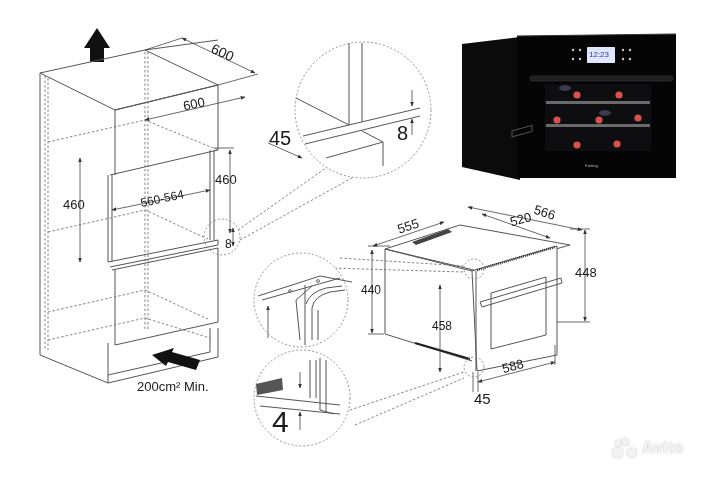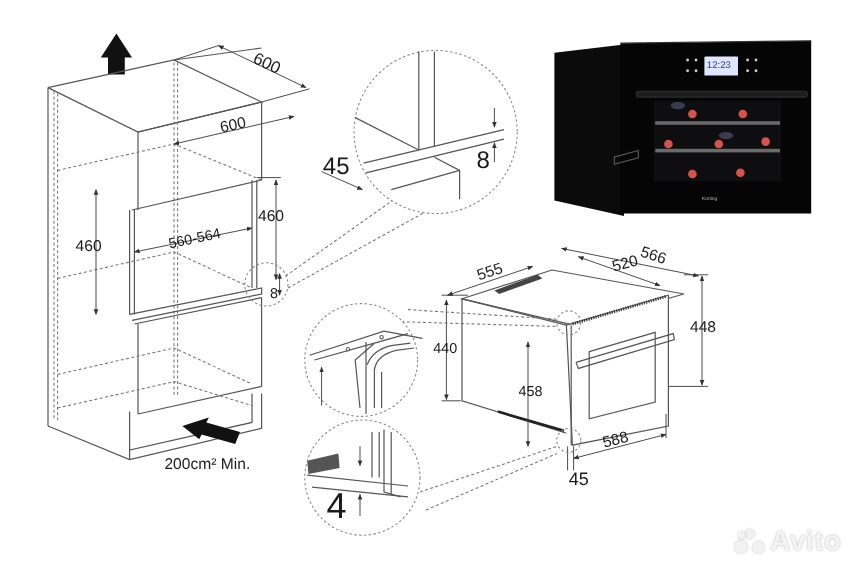--- a/index.html
+++ b/index.html
@@ -7,21 +7,21 @@
   #canvas { position: absolute; left: 0; top: 0; width: 720px; height: 479px; }
   svg text { font-family: "Liberation Sans", sans-serif; fill: #1a1a1a; }
   .ln { stroke: #555; stroke-width: 1; fill: none; }
   .lnd { stroke: #777; stroke-width: 0.9; fill: none; stroke-dasharray: 2.5 2; }
   .dim { stroke: #444; stroke-width: 0.8; fill: none; }
   .thick { stroke: #222; stroke-width: 2.2; fill: none; }
   .circ { stroke: #888; stroke-width: 0.9; fill: #fff; stroke-dasharray: 2 2; }
   .wm { position: absolute; left: 612px; top: 437px; display: flex; align-items: center; gap: 4px; }
   .wm-dots { position: relative; width: 26px; height: 22px; }
   .wm-dots span { position: absolute; border-radius: 50%; background: #f2f2f2; box-shadow: 0 0 2px rgba(0,0,0,0.25); }
-  .wm-text { font-family: "Liberation Sans", sans-serif; font-weight: bold; font-size: 23px; color: #f4f4f4; text-shadow: 0 0 2px rgba(0,0,0,0.3); letter-spacing: 0.5px; }
+  .wm-text { font-family: "Liberation Sans", sans-serif; font-weight: bold; font-size: 16px; color: #f4f4f4; text-shadow: 0 0 2px rgba(0,0,0,0.3); letter-spacing: 0.5px; }
 </style>
 </head>
 <body>
 
 <svg id="canvas" viewBox="0 0 720 479" xmlns="http://www.w3.org/2000/svg">
   <defs>
     <marker id="ar" viewBox="0 0 10 10" refX="9" refY="5" markerWidth="6" markerHeight="6" orient="auto-start-reverse">
       <path d="M0,1 L10,5 L0,9 z" fill="#333"></path>
     </marker>
   </defs>

